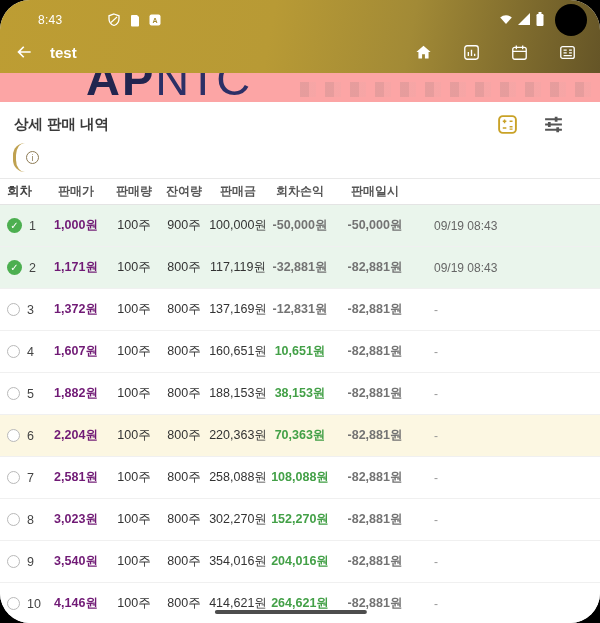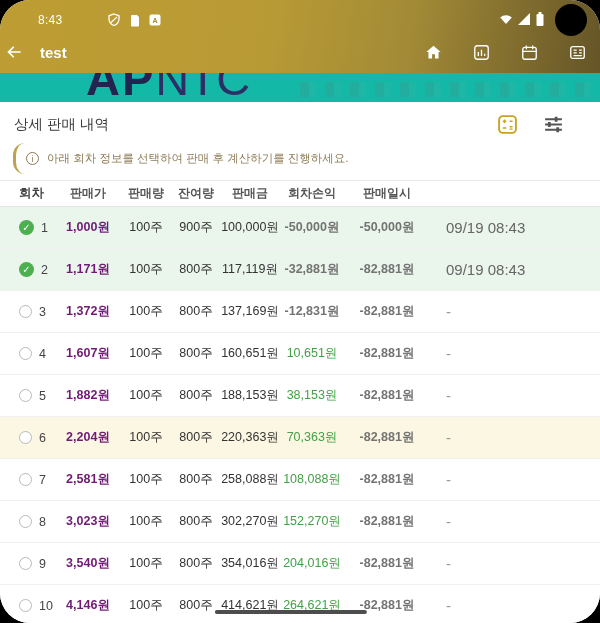--- a/index.html
+++ b/index.html
@@ -7,65 +7,65 @@
   .screen { position:relative; width:600px; height:623px; border-radius:30px; overflow:hidden; background:#fff; }
 
   
   .gold-header { position:relative; height:73px;
     background:linear-gradient(100deg,#bd9d33 0%,#b89a35 45%,#a28a36 68%,#655527 100%); }
   .statusbar { display:flex; align-items:center; height:32px; padding:8px 56px 0 38px; color:#fff;gap:36px; }
   .sb-time { font-size:12px; letter-spacing:.3px; }
   .sb-icons { display:flex; align-items:center; gap:9px; margin-left:9px; }
   .sb-right { position:absolute; top:12px; right:56px; display:flex; align-items:center; gap:5px; }
   .camera { position:absolute; top:4px; right:13px; width:32px; height:32px; border-radius:50%; background:#000; }
-  .appbar { display:flex; align-items:center; height:40px; padding:0 4px; }
+  .appbar { display:flex; align-items:center; height:40px; padding:0 14px; }
   .back-btn { color:#fff; font-size:19px; line-height:1; cursor:pointer; }
   .appbar-title { color:#fff; font-size:15px; font-weight:700; margin-left:16px; }
   .appbar-actions { margin-left:auto; display:flex; align-items:center; gap:15px; padding-right:2px; }
   .appbar-actions .abtn { width:33px; display:flex; justify-content:center; }
 
   
-  .logo-strip { position:relative; height:29px; background:#14b8a6; overflow:hidden; }
+  .logo-strip { position:relative; height:29px; background:#fca5a5; overflow:hidden; }
   .logo-text { position:absolute; left:86px; top:-22px; font-size:47px; font-weight:800;
     color:#22254f; letter-spacing:2px; white-space:nowrap; }
   .logo-text .thin { font-weight:400; color:#2c2f66; letter-spacing:7px; }
   .logo-fade { position:absolute; right:0; bottom:5px; width:300px; height:15px; opacity:.55;
     background:repeating-linear-gradient(90deg, rgba(110,110,110,.28) 0 9px, rgba(170,170,170,.12) 9px 16px, rgba(0,0,0,0) 16px 25px); }
 
   
   .section-head { display:flex; align-items:center; padding:12px 14px 2px 14px; }
-  .section-title { font-size:14.5px; font-weight:400; color:#3a3a3a; }
+  .section-title { font-size:14.5px; font-weight:700; color:#3a3a3a; }
   .section-icons { margin-left:auto; display:flex; align-items:center; gap:25px; padding-right:22px; }
 
   
   .notice { display:flex; align-items:center; gap:8px; margin:6px 14px 6px 13px; padding:8px 10px;
     border-left:3px solid #bfa150; border-radius:12px 0 0 12px; color:#8d7b55; font-size:11.5px; }
   .info-glyph { display:inline-flex; align-items:center; justify-content:center; width:13px; height:13px;
     border:1.2px solid #8d7b55; border-radius:50%; font-size:9px; flex:0 0 13px; }
 
   
   .tbl { margin-top:4px; }
   .grid-row { display:grid; grid-template-columns:44px 64px 52px 48px 60px 64px 86px 1fr;
-    padding-left:12px; align-items:center; white-space:nowrap; }
+    align-items:center; white-space:nowrap; }
   .thead { height:27px; border-top:1px solid #e9e9e9; border-bottom:1px solid #e4e4e4;
     font-size:12px; font-weight:700; color:#555; }
   .thead > div, .tr > div { display:flex; justify-content:center; align-items:center; overflow:visible; }
   .thead > div.c0, .tr > div.c0 { justify-content:flex-start; padding-left:7px; }
   .thead > div.c7, .tr > div.c7 { justify-content:flex-start; padding-left:16px; }
   .tr { height:42px; border-bottom:1px solid #f0f0f0; background:#fff; font-size:12.5px; color:#333; cursor:pointer; }
   .tr.sel { background:#eaf5ec; }
   .tr.hl { background:#fcf7e2; }
   .c0 { gap:7px; font-size:12.5px; color:#444; }
   .check { display:inline-flex; align-items:center; justify-content:center; width:15px; height:15px;
     border-radius:50%; background:#4caf50; color:#fff; font-size:10px; font-weight:700; }
   .radio { display:inline-block; width:13px; height:13px; border-radius:50%; border:1.5px solid #b9b9b9; background:#fff; }
   .price { color:#701a75; font-weight:700; }
   .neg { color:#737373; font-weight:700; }
-  .pos { color:#43a047; font-weight:400; }
-  .date { font-size:15px; color:#666; font-weight:400; }
+  .pos { color:#43a047; font-weight:700; }
+  .date { font-size:12px; color:#666; font-weight:400; }
   .dash { color:#999; }
 
   
   .gesture-bar { position:absolute; bottom:9px; left:50%; transform:translateX(-56%);
     width:152px; height:4px; border-radius:2px; background:#4d4d4d; }
   svg { display:block; }
 </style>
 </head>
 <body>
 
@@ -167,21 +167,20 @@
         <svg width="21" height="21" viewBox="0 0 20 20">
             <path d="M2 5h16M2 10h16M2 15h16" stroke="#555" stroke-width="1.7"></path>
             <path d="M12.5 2.6v4.8M6 7.6v4.8M14 12.6v4.8" stroke="#555" stroke-width="2.6"></path>
           </svg>
       </span>
     </span>
   </div>
 
   <div class="notice">
     <span class="info-glyph">i</span>
-    <span>아래 회차 정보를 선택하여 판매 후 계산하기를 진행하세요.</span>
   </div>
 
   <div class="tbl">
     <div class="grid-row thead">
         <div class="c0">회차</div>
         <div class="c1">판매가</div>
         <div class="c2">판매량</div>
         <div class="c3">잔여량</div>
         <div class="c4">판매금</div>
         <div class="c5">회차손익</div>

